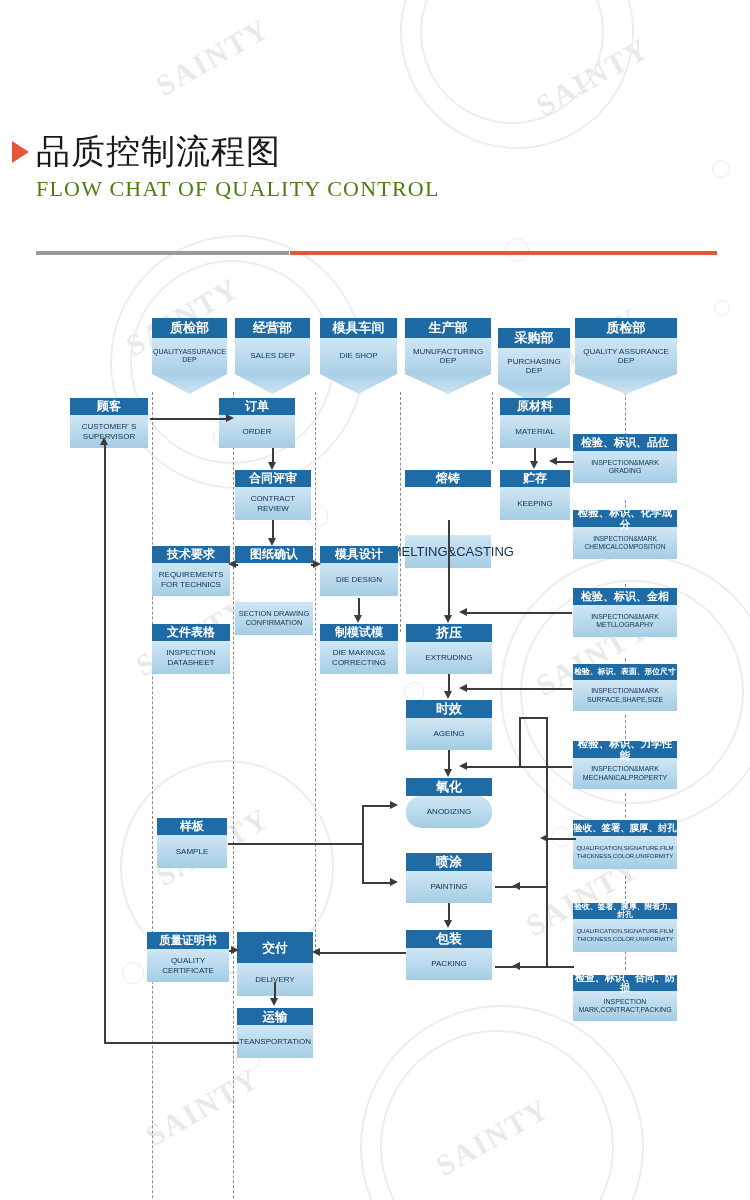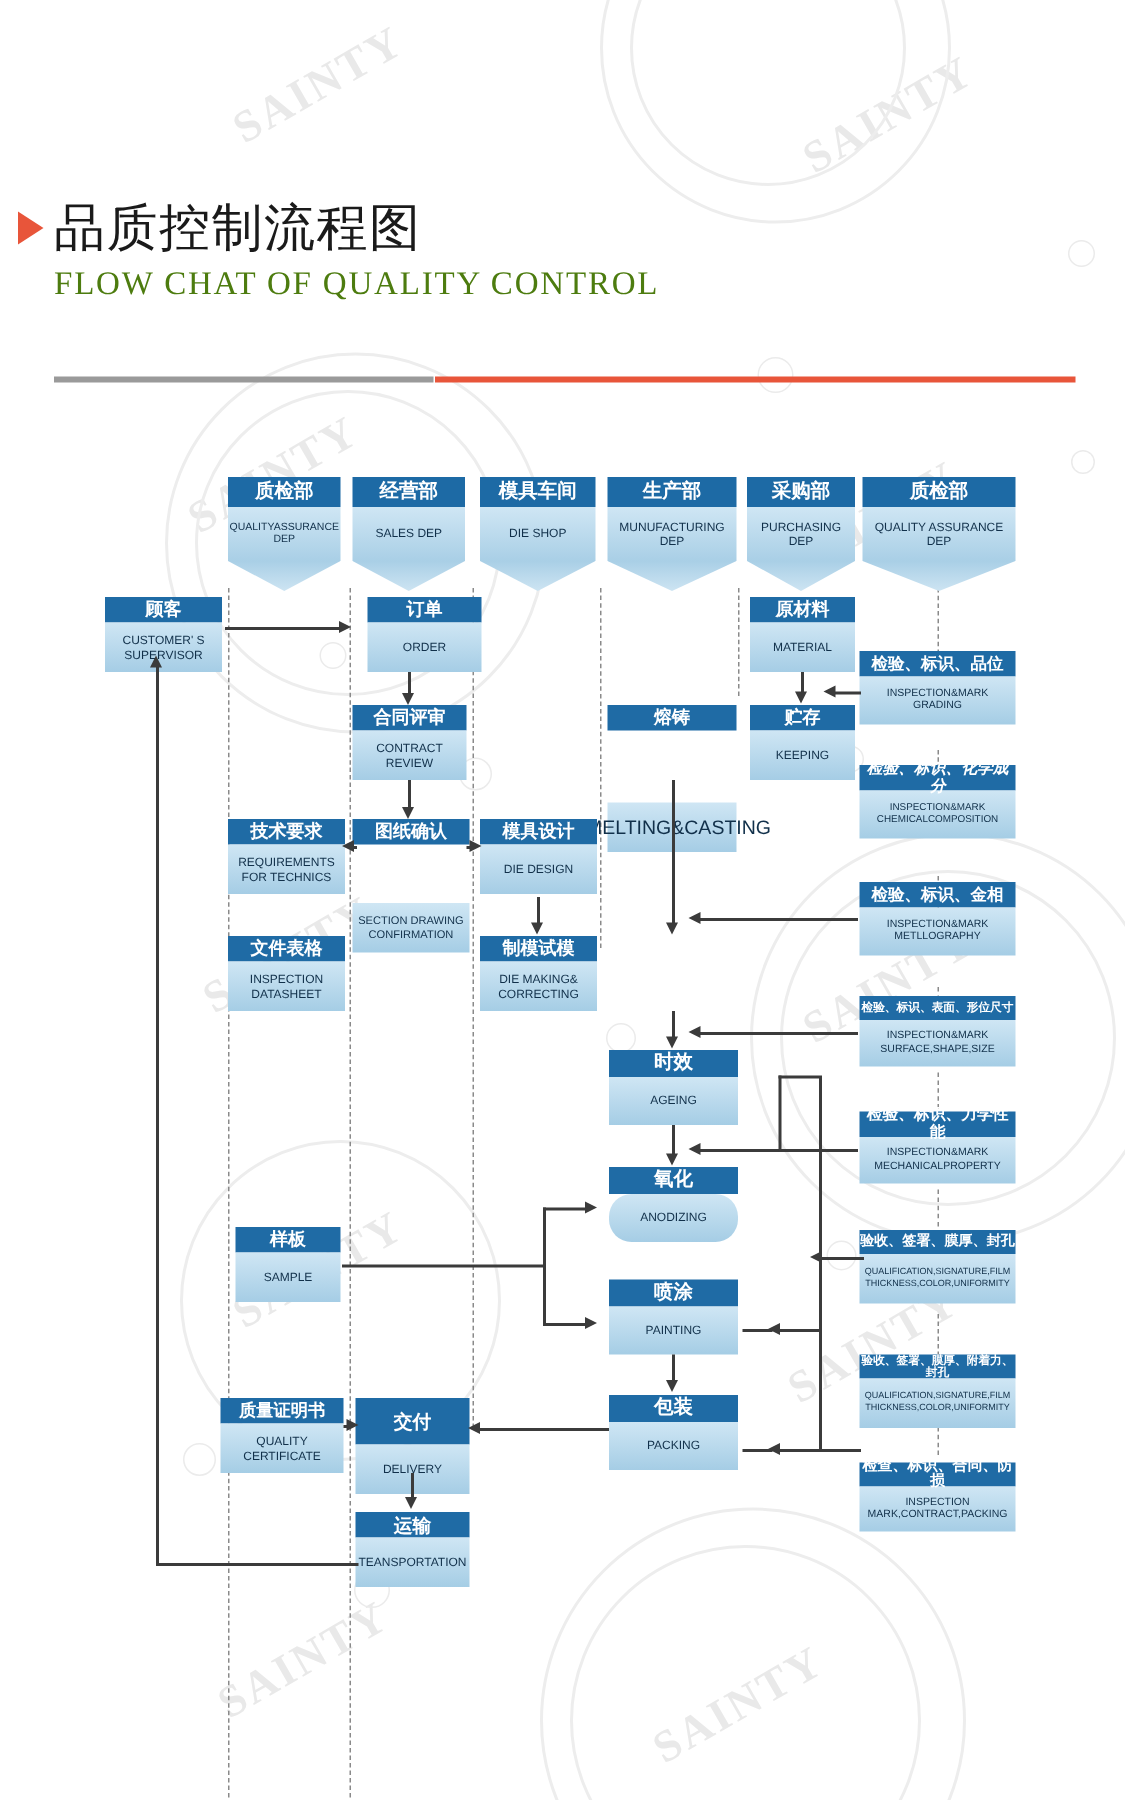--- a/index.html
+++ b/index.html
@@ -141,38 +141,38 @@
     <div class="bdy" style="height:36px;font-size:8px;">DIE SHOP</div>
     <div class="tail"></div>
   </div>
 
   <div class="node dept" style="left:405px;top:318px;width:86px;">
     <div class="hdr" style="height:20px;font-size:13px;">生产部</div>
     <div class="bdy" style="height:36px;font-size:8px;">MUNUFACTURING DEP</div>
     <div class="tail"></div>
   </div>
 
-  <div class="node dept" style="left:498px;top:318px;width:72px;">
+  <div class="node dept" style="left:498px;top:328px;width:72px;">
     <div class="hdr" style="height:20px;font-size:13px;">采购部</div>
     <div class="bdy" style="height:36px;font-size:8px;">PURCHASING DEP</div>
     <div class="tail"></div>
   </div>
 
   <div class="node dept" style="left:575px;top:318px;width:102px;">
     <div class="hdr" style="height:20px;font-size:13px;">质检部</div>
     <div class="bdy" style="height:36px;font-size:8px;">QUALITY ASSURANCE DEP</div>
     <div class="tail"></div>
   </div>
 
   <div class="node grad" style="left:70px;top:398px;width:78px;">
     <div class="hdr" style="height:17px;font-size:12px;">顾客</div>
     <div class="bdy" style="height:33px;font-size:8px;">CUSTOMER' S SUPERVISOR</div>
   </div>
 
-  <div class="node grad" style="left:245px;top:398px;width:76px;">
+  <div class="node grad" style="left:219px;top:398px;width:76px;">
     <div class="hdr" style="height:17px;font-size:12px;">订单</div>
     <div class="bdy" style="height:33px;font-size:8px;">ORDER</div>
   </div>
 
   <div class="node grad" style="left:500px;top:398px;width:70px;">
     <div class="hdr" style="height:17px;font-size:12px;">原材料</div>
     <div class="bdy" style="height:33px;font-size:8px;">MATERIAL</div>
   </div>
 
   <div class="node grad" style="left:573px;top:434px;width:104px;">
@@ -189,21 +189,21 @@
     <div class="hdr" style="height:17px;font-size:12px;">熔铸</div>
     <div class="bdy" style="height:33px;font-size:13px;margin-top:48px;">SMELTING&amp;CASTING</div>
   </div>
 
   <div class="node grad" style="left:500px;top:470px;width:70px;">
     <div class="hdr" style="height:17px;font-size:12px;">贮存</div>
     <div class="bdy" style="height:33px;font-size:8px;">KEEPING</div>
   </div>
 
   <div class="node grad" style="left:573px;top:510px;width:104px;">
-    <div class="hdr" style="height:17px;font-size:10.5px;font-style:italic;">检验、标识、化学成分</div>
+    <div class="hdr" style="height:17px;font-size:10.5px;">检验、标识、化学成分</div>
     <div class="bdy" style="height:32px;font-size:6.6px;">INSPECTION&amp;MARK CHEMICALCOMPOSITION</div>
   </div>
 
   <div class="node grad" style="left:152px;top:546px;width:78px;">
     <div class="hdr" style="height:17px;font-size:12px;">技术要求</div>
     <div class="bdy" style="height:33px;font-size:8px;">REQUIREMENTS FOR TECHNICS</div>
   </div>
 
   <div class="node grad" style="left:235px;top:546px;width:78px;">
     <div class="hdr" style="height:17px;font-size:12px;">图纸确认</div>
@@ -223,20 +223,24 @@
   <div class="node grad" style="left:152px;top:624px;width:78px;">
     <div class="hdr" style="height:17px;font-size:12px;">文件表格</div>
     <div class="bdy" style="height:33px;font-size:8px;">INSPECTION DATASHEET</div>
   </div>
 
   <div class="node grad" style="left:320px;top:624px;width:78px;">
     <div class="hdr" style="height:17px;font-size:12px;">制模试模</div>
     <div class="bdy" style="height:33px;font-size:8px;">DIE MAKING&amp; CORRECTING</div>
   </div>
 
+  <div class="node grad" style="left:406px;top:624px;width:86px;">
+    <div class="hdr" style="height:18px;font-size:13px;">挤压</div>
+    <div class="bdy" style="height:32px;font-size:8px;">EXTRUDING</div>
+  </div>
 
   <div class="node grad" style="left:573px;top:664px;width:104px;">
     <div class="hdr" style="height:16px;font-size:7.8px;">检验、标识、表面、形位尺寸</div>
     <div class="bdy" style="height:31px;font-size:7px;">INSPECTION&amp;MARK SURFACE,SHAPE,SIZE</div>
   </div>
 
   <div class="node grad" style="left:406px;top:700px;width:86px;">
     <div class="hdr" style="height:18px;font-size:13px;">时效</div>
     <div class="bdy" style="height:32px;font-size:8px;">AGEING</div>
   </div>

